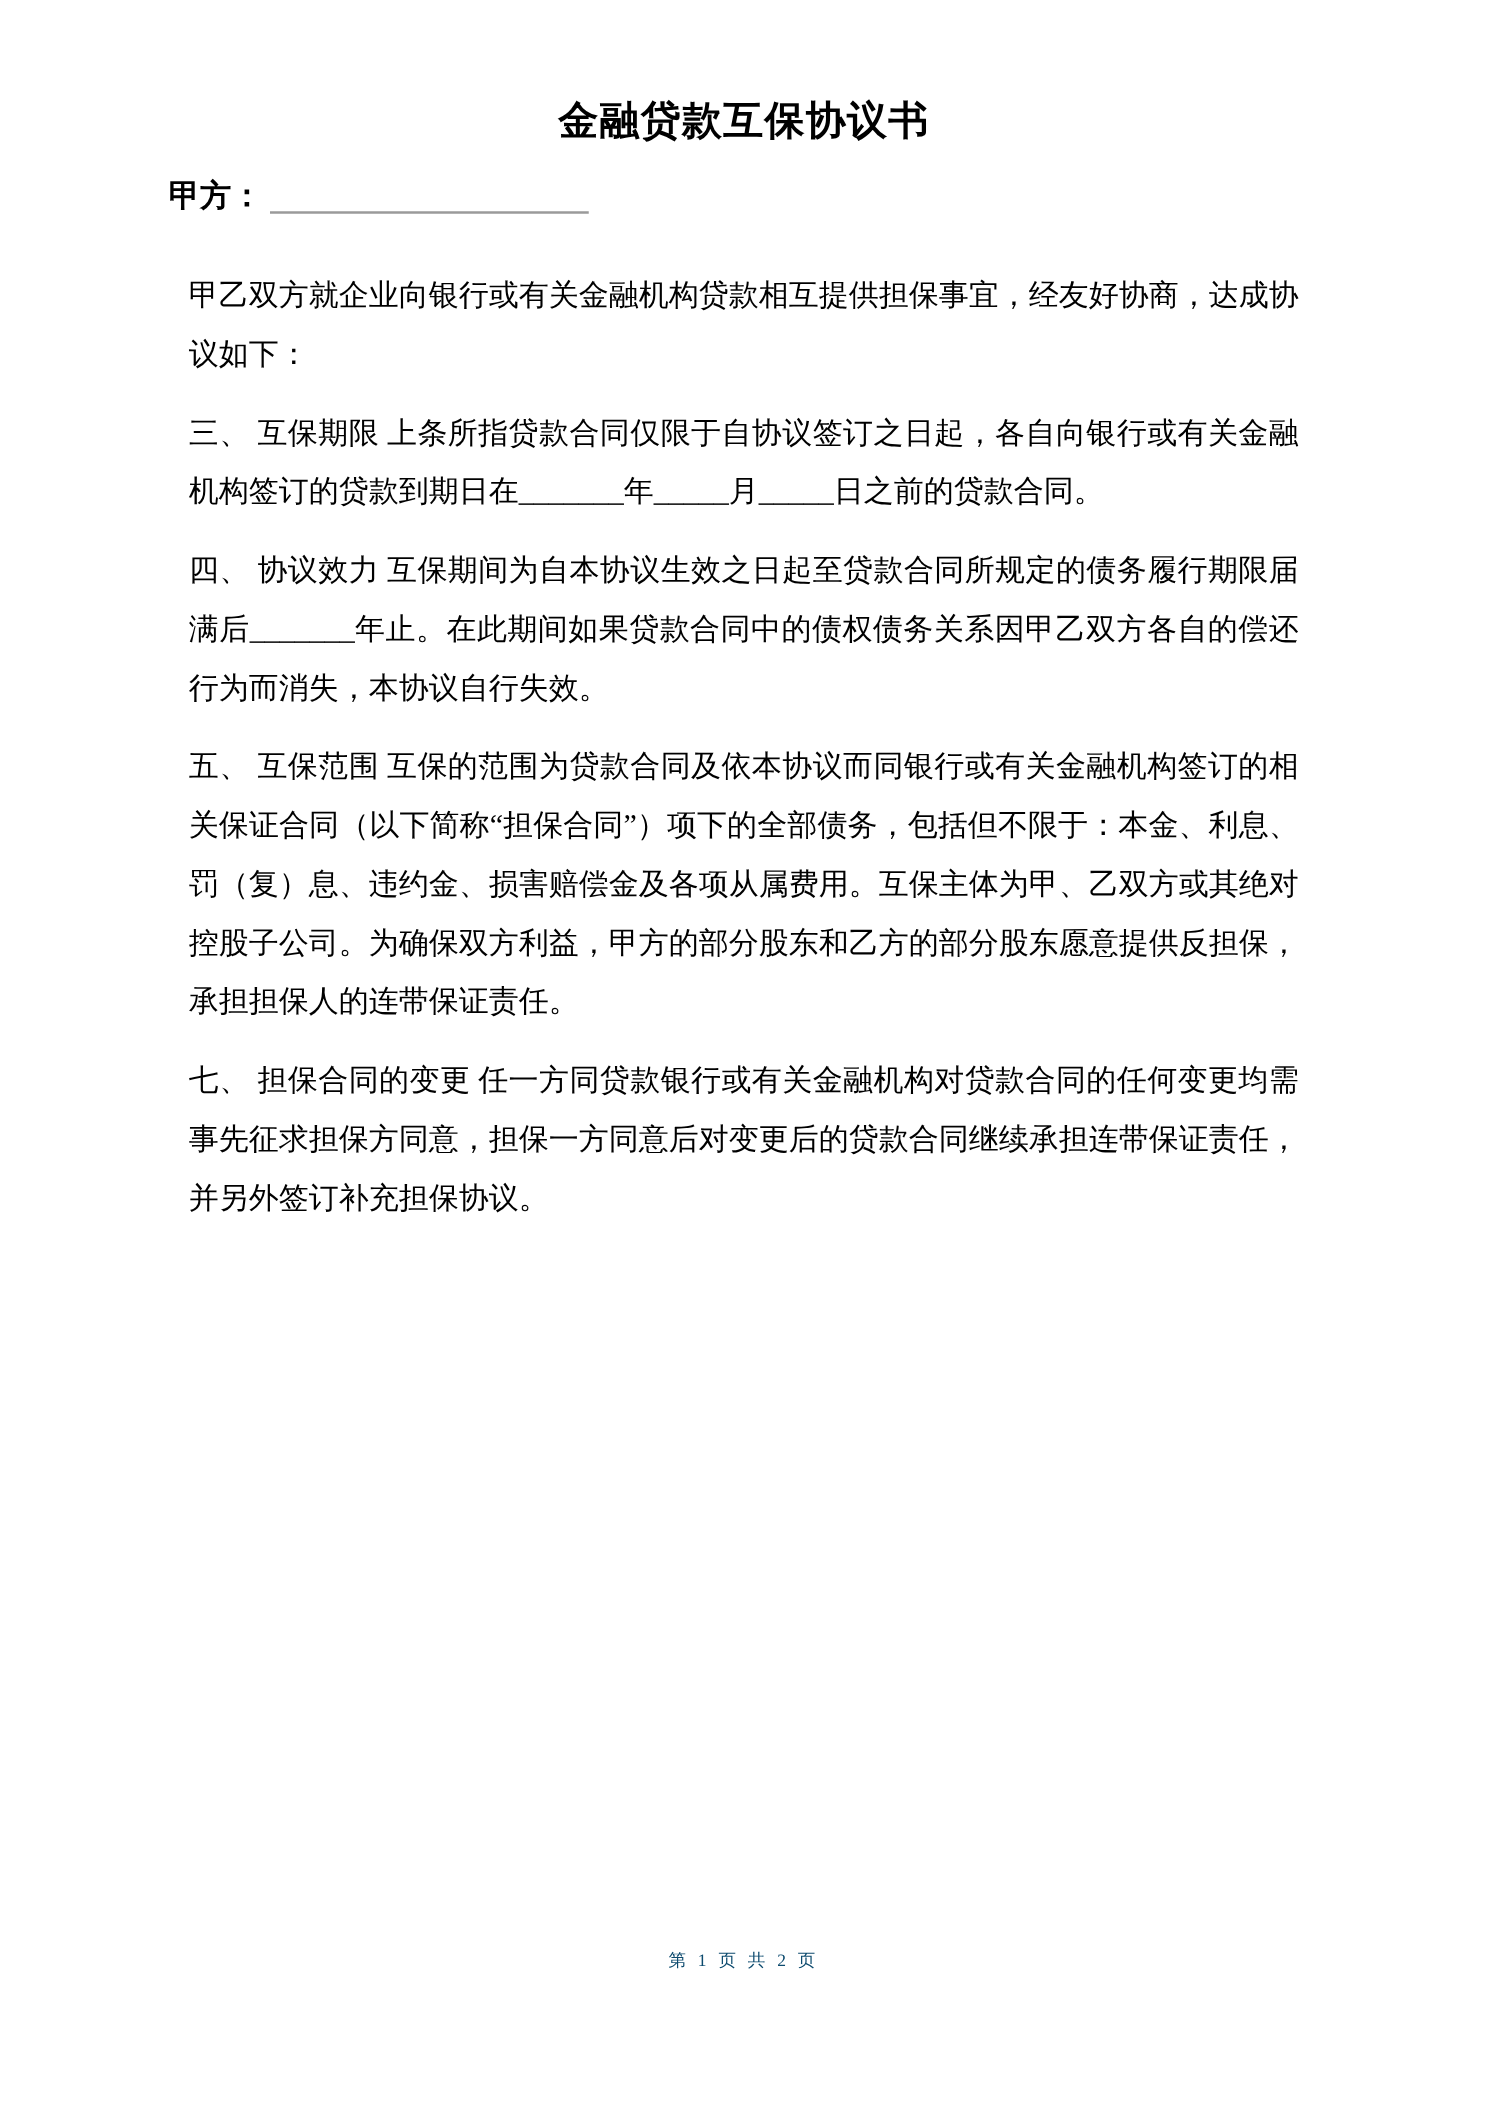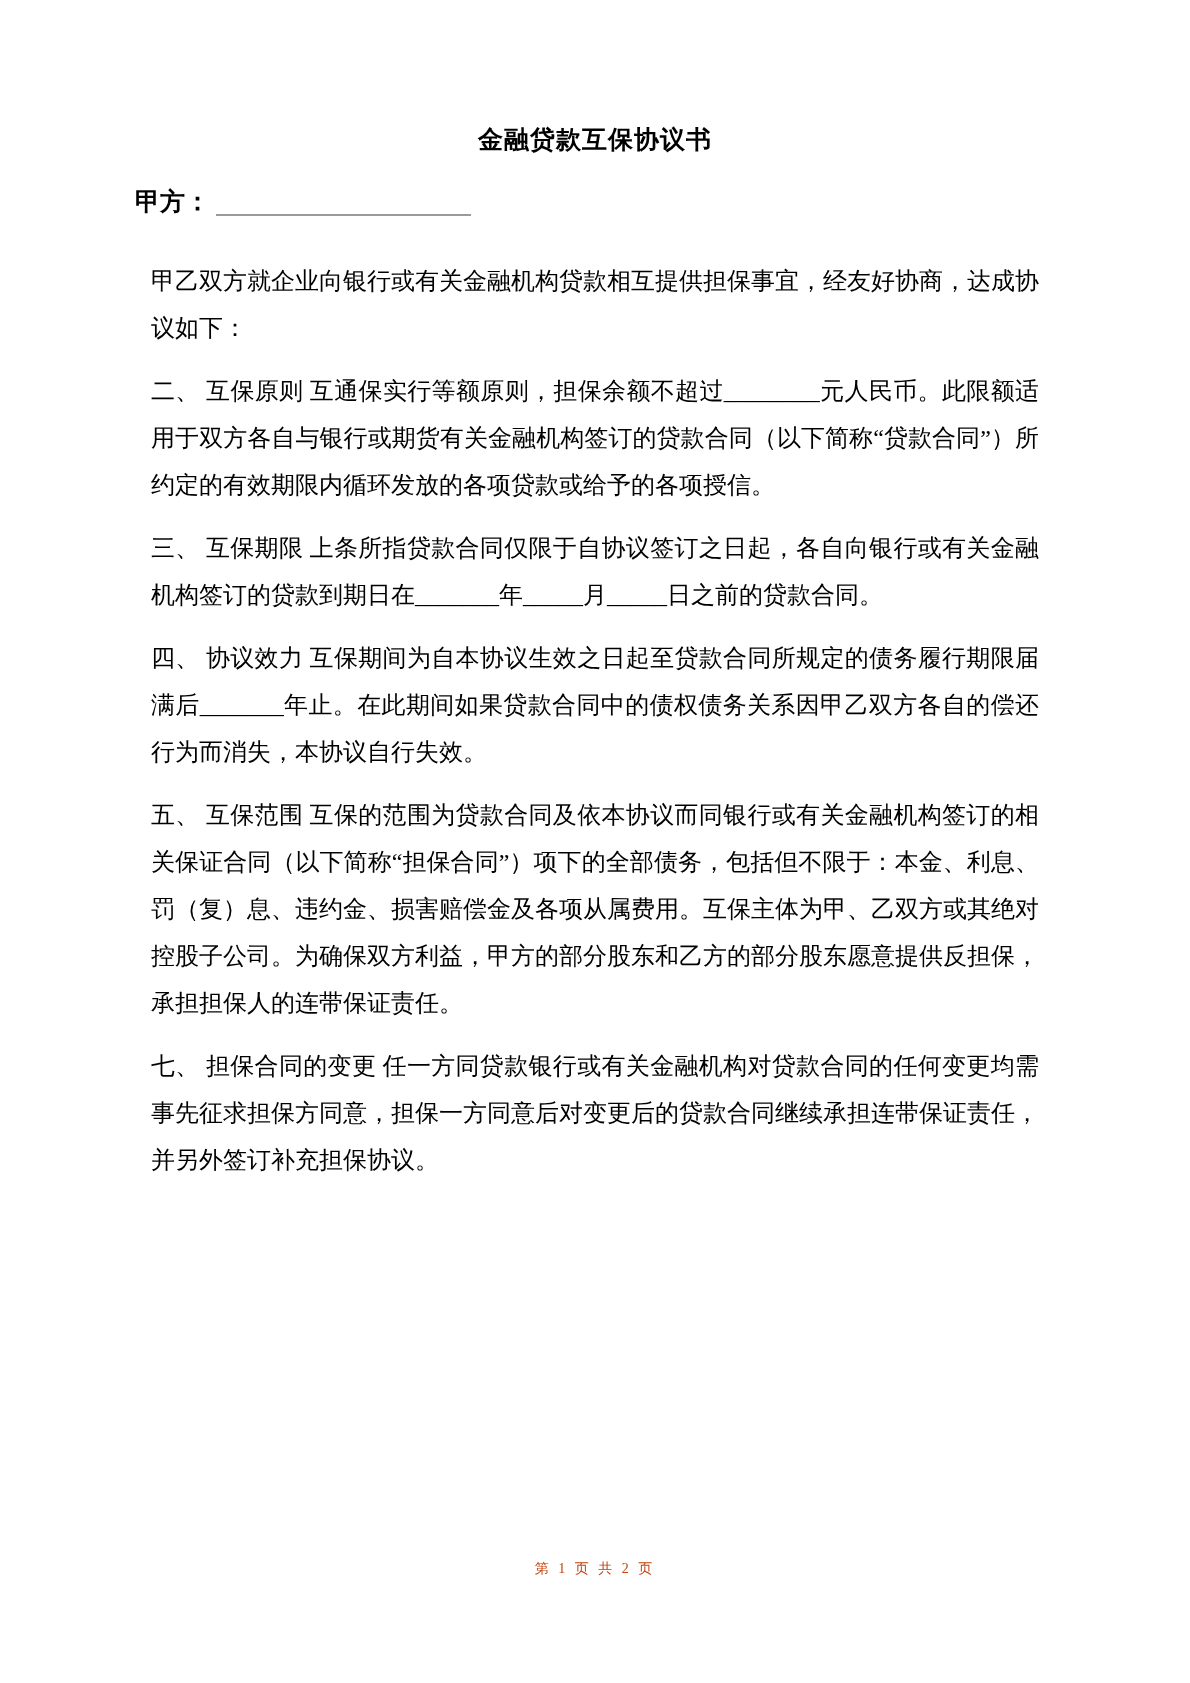--- a/index.html
+++ b/index.html
@@ -7,23 +7,23 @@
     position: relative;
     width: 1190px;
     height: 1683px;
     background: #ffffff;
     color: #000000;
     font-family: "Liberation Serif", "DejaVu Serif", serif;
     overflow: hidden;
   }
   .doc-title {
     margin: 0;
-    padding-top: 120px;
+    padding-top: 76px;
     text-align: center;
-    font-size: 25px;
+    font-size: 32px;
     line-height: 40px;
     font-weight: 700;
     letter-spacing: 1px;
   }
   .party-section { margin: 18px 135px 0 135px; }
   .party-row { font-size: 25px; line-height: 48px; white-space: nowrap; }
   .party-label { display: inline-block; font-weight: bold; }
   .blank-line {
     display: inline-block;
     width: 255px;
@@ -41,39 +41,38 @@
     word-break: break-all;
   }
   .footer {
     position: absolute;
     top: 1560px;
     left: 0;
     width: 100%;
     text-align: center;
     font-size: 14px;
     letter-spacing: 3px;
-    color: #c2410c;
+    color: #0c4a6e;
   }
 </style>
 </head>
 <body>
 
 <div class="page">
 
   <h1 class="doc-title">金融贷款互保协议书</h1>
 
   <div class="party-section">
     <div class="party-row">
       <span class="party-label">甲方：</span><span class="blank-line"></span>
     </div>
   </div>
 
   <div class="content">
     <p>甲乙双方就企业向银行或有关金融机构贷款相互提供担保事宜，经友好协商，达成协议如下：</p>
-    <p>二、 互保原则 互通保实行等额原则，担保余额不超过________元人民币。此限额适用于双方各自与银行或期货有关金融机构签订的贷款合同（以下简称“贷款合同”）所约定的有效期限内循环发放的各项贷款或给予的各项授信。</p>
     <p>三、 互保期限 上条所指贷款合同仅限于自协议签订之日起，各自向银行或有关金融机构签订的贷款到期日在_______年_____月_____日之前的贷款合同。</p>
     <p>四、 协议效力 互保期间为自本协议生效之日起至贷款合同所规定的债务履行期限届满后_______年止。在此期间如果贷款合同中的债权债务关系因甲乙双方各自的偿还行为而消失，本协议自行失效。</p>
     <p>五、 互保范围 互保的范围为贷款合同及依本协议而同银行或有关金融机构签订的相关保证合同（以下简称“担保合同”）项下的全部债务，包括但不限于：本金、利息、罚（复）息、违约金、损害赔偿金及各项从属费用。互保主体为甲、乙双方或其绝对控股子公司。为确保双方利益，甲方的部分股东和乙方的部分股东愿意提供反担保，承担担保人的连带保证责任。</p>
     <p>七、 担保合同的变更 任一方同贷款银行或有关金融机构对贷款合同的任何变更均需事先征求担保方同意，担保一方同意后对变更后的贷款合同继续承担连带保证责任，并另外签订补充担保协议。</p>
   </div>
 
   <div class="footer">第 1 页 共 2 页</div>
 
 </div>
 

